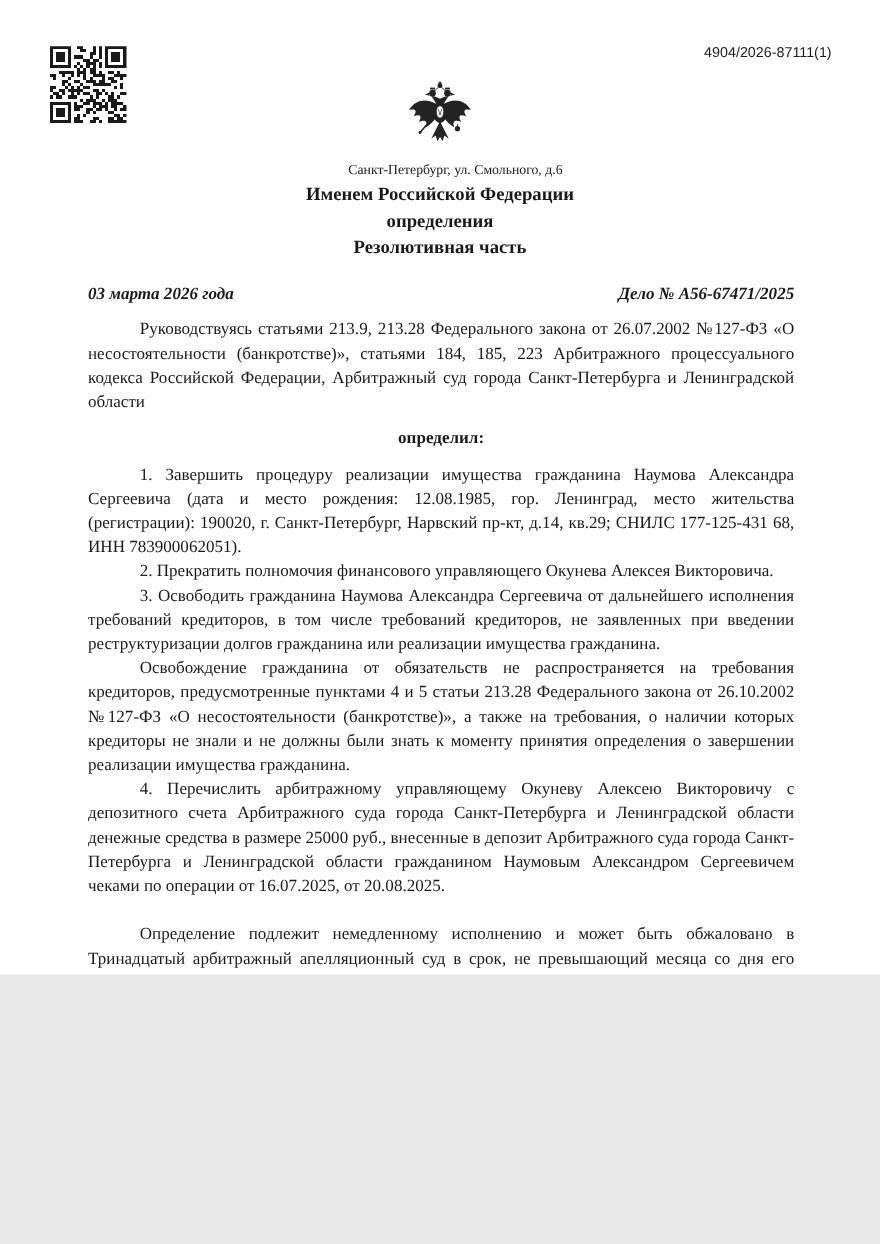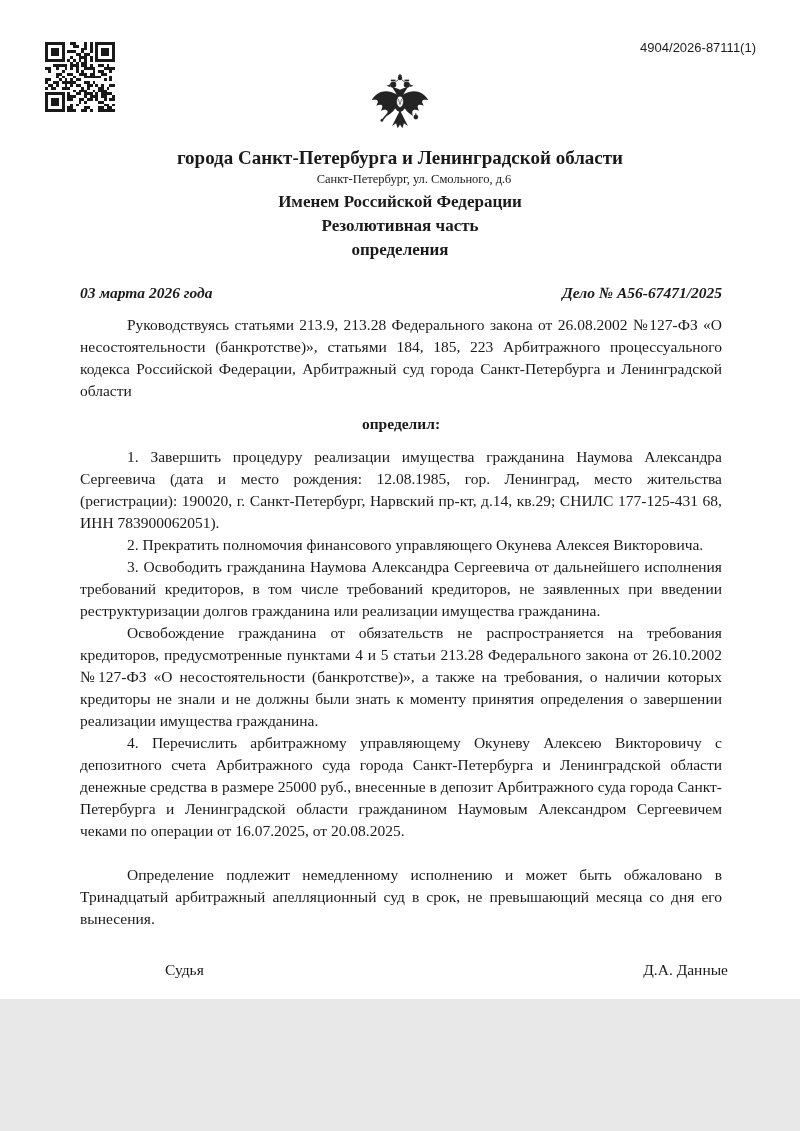--- a/index.html
+++ b/index.html
@@ -1,18 +1,18 @@
 <!DOCTYPE html>
 <html><head>
 <meta charset="utf-8">
 <style>
   html,body{margin:0;padding:0;background:#e8e8e8;}
   .page{
     position:relative;
-    width:800px;height:999px;
+    width:800px;height:886px;
     margin:0 auto;
     background:#ffffff;
     font-family:"Liberation Serif", serif;
     color:#1a1a1a;
     overflow:hidden;
   }
   
   .qr{position:absolute;left:45px;top:42px;width:70px;height:70px;}
   .doc-number{
     position:absolute;right:44px;top:40px;
@@ -409,34 +409,33 @@
 
       <circle cx="88" cy="78" r="4.2" stroke="none"></circle>
       <rect x="87.2" y="71" width="1.6" height="4" stroke="none"></rect>
     </g>
 
     <ellipse cx="60" cy="51" rx="6" ry="10" fill="#ffffff" stroke="#242424" stroke-width="1.2"></ellipse>
     <path d="M57,46 L60,56 L63,46" fill="none" stroke="#242424" stroke-width="1.1"></path>
   </svg>
 
   <div class="hdr">
-    <div class="court-name">города Санкт-Петербурга и Ленинградской области</div>
     <div class="court-address">Санкт-Петербург, ул. Смольного, д.6</div>
     <div class="in-name">Именем Российской Федерации</div>
+    <div class="doc-kind">определения</div>
     <div class="doc-kind">Резолютивная часть</div>
-    <div class="doc-kind">определения</div>
   </div>
 
   <div class="meta-row">
     <span>03 марта 2026 года</span>
     <span>Дело № А56-67471/2025</span>
   </div>
 
   <div class="body-text">
-    <p class="para">Руководствуясь статьями 213.9, 213.28 Федерального закона от 26.08.2002 №127-ФЗ «О несостоятельности (банкротстве)», статьями 184, 185, 223 Арбитражного процессуального кодекса Российской Федерации, Арбитражный суд города Санкт-Петербурга и Ленинградской области</p>
+    <p class="para">Руководствуясь статьями 213.9, 213.28 Федерального закона от 26.07.2002 №127-ФЗ «О несостоятельности (банкротстве)», статьями 184, 185, 223 Арбитражного процессуального кодекса Российской Федерации, Арбитражный суд города Санкт-Петербурга и Ленинградской области</p>
     <p class="resolution">определил:</p>
     <p class="para">1. Завершить процедуру реализации имущества гражданина Наумова Александра Сергеевича (дата и место рождения: 12.08.1985, гор. Ленинград, место жительства (регистрации): 190020, г. Санкт-Петербург, Нарвский пр-кт, д.14, кв.29; СНИЛС 177-125-431 68, ИНН 783900062051).</p>
     <p class="para">2. Прекратить полномочия финансового управляющего Окунева Алексея Викторовича.</p>
     <p class="para">3. Освободить гражданина Наумова Александра Сергеевича от дальнейшего исполнения требований кредиторов, в том числе требований кредиторов, не заявленных при введении реструктуризации долгов гражданина или реализации имущества гражданина.</p>
     <p class="para">Освобождение гражданина от обязательств не распространяется на требования кредиторов, предусмотренные пунктами 4 и 5 статьи 213.28 Федерального закона от 26.10.2002 №127-ФЗ «О несостоятельности (банкротстве)», а также на требования, о наличии которых кредиторы не знали и не должны были знать к моменту принятия определения о завершении реализации имущества гражданина.</p>
     <p class="para">4. Перечислить арбитражному управляющему Окуневу Алексею Викторовичу с депозитного счета Арбитражного суда города Санкт-Петербурга и Ленинградской области денежные средства в размере 25000 руб., внесенные в депозит Арбитражного суда города Санкт-Петербурга и Ленинградской области гражданином Наумовым Александром Сергеевичем чеками по операции от 16.07.2025, от 20.08.2025.</p>
     <div class="gap"></div>
     <p class="para">Определение подлежит немедленному исполнению и может быть обжаловано в Тринадцатый арбитражный апелляционный суд в срок, не превышающий месяца со дня его вынесения.</p>
   </div>
 

